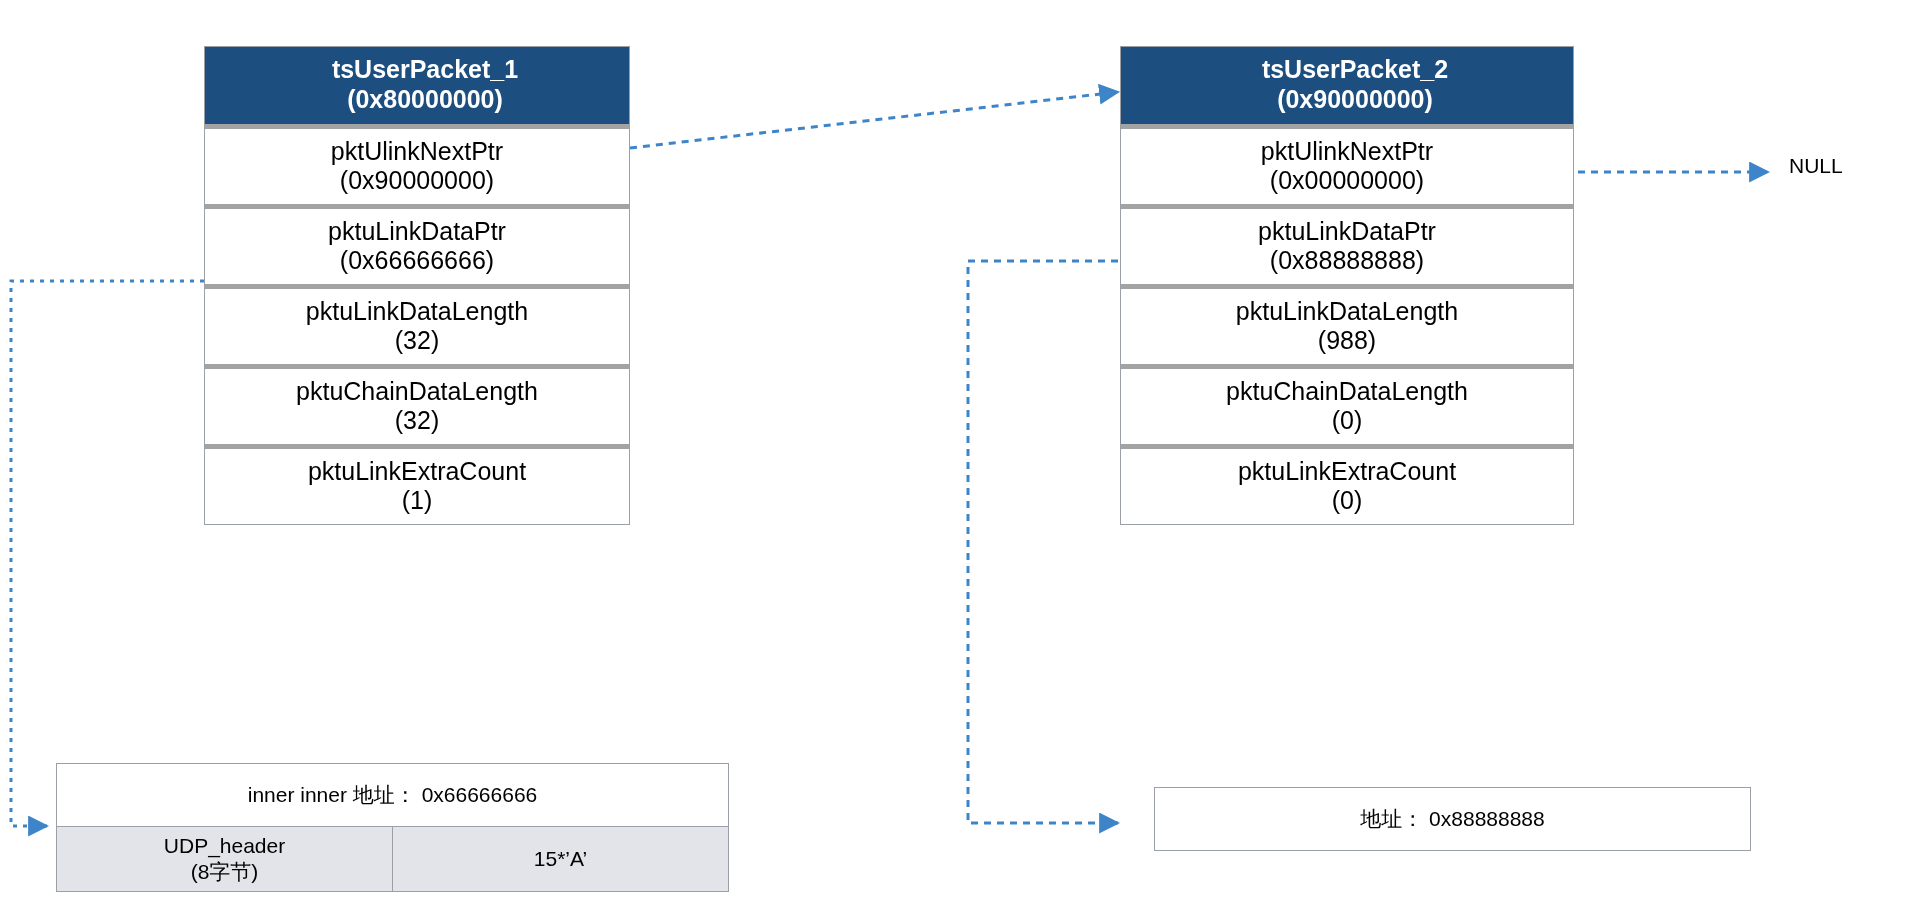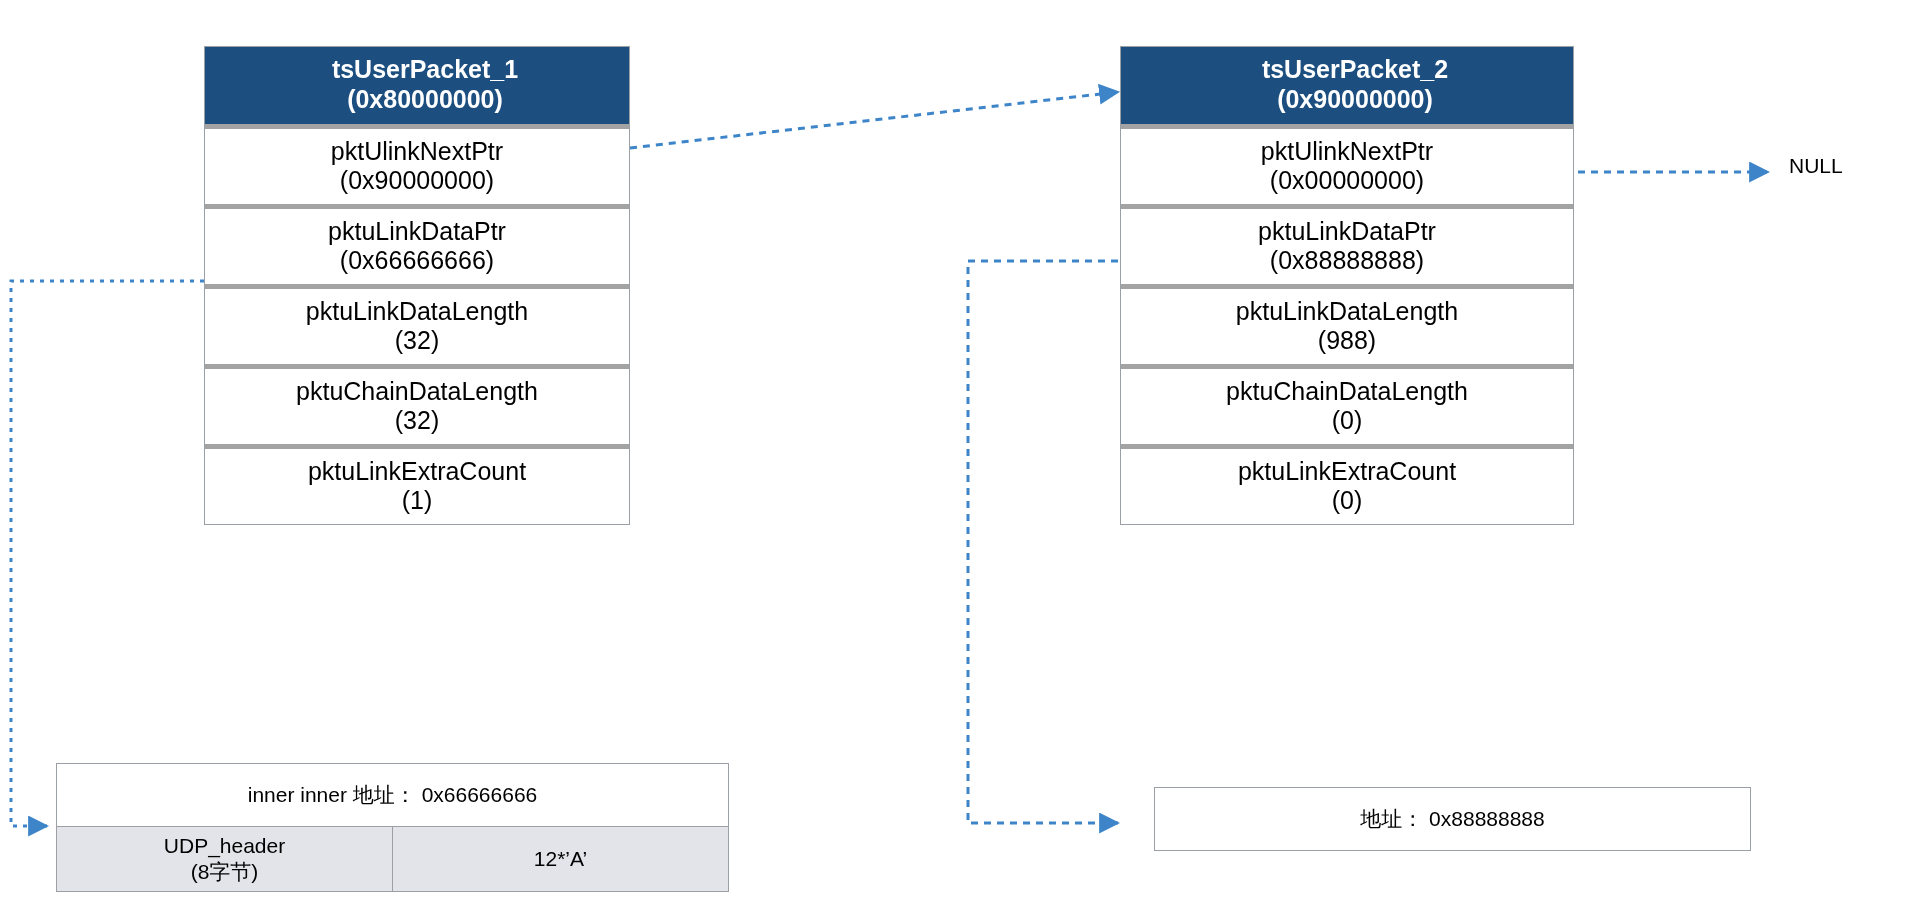--- a/index.html
+++ b/index.html
@@ -188,21 +188,21 @@
   <div class="freelabel" style="left:1789px; top:154px;">NULL</div>
 
   <div class="membox" style="left:56px; top:763px; width:673px;">
     <div class="addr">inner inner 地址： 0x66666666</div>
     <div class="fields">
       <div class="cell">
         <span>UDP_header</span>
         <span>(8字节)</span>
       </div>
       <div class="cell">
-        <span>12*’A’</span>
+        <span>15*’A’</span>
       </div>
     </div>
   </div>
 
   <div class="membox" style="left:1122px; top:787px; width:597px;margin-left:32px;">
     <div class="addr">地址： 0x88888888</div>
   </div>
 
 </div>
 

